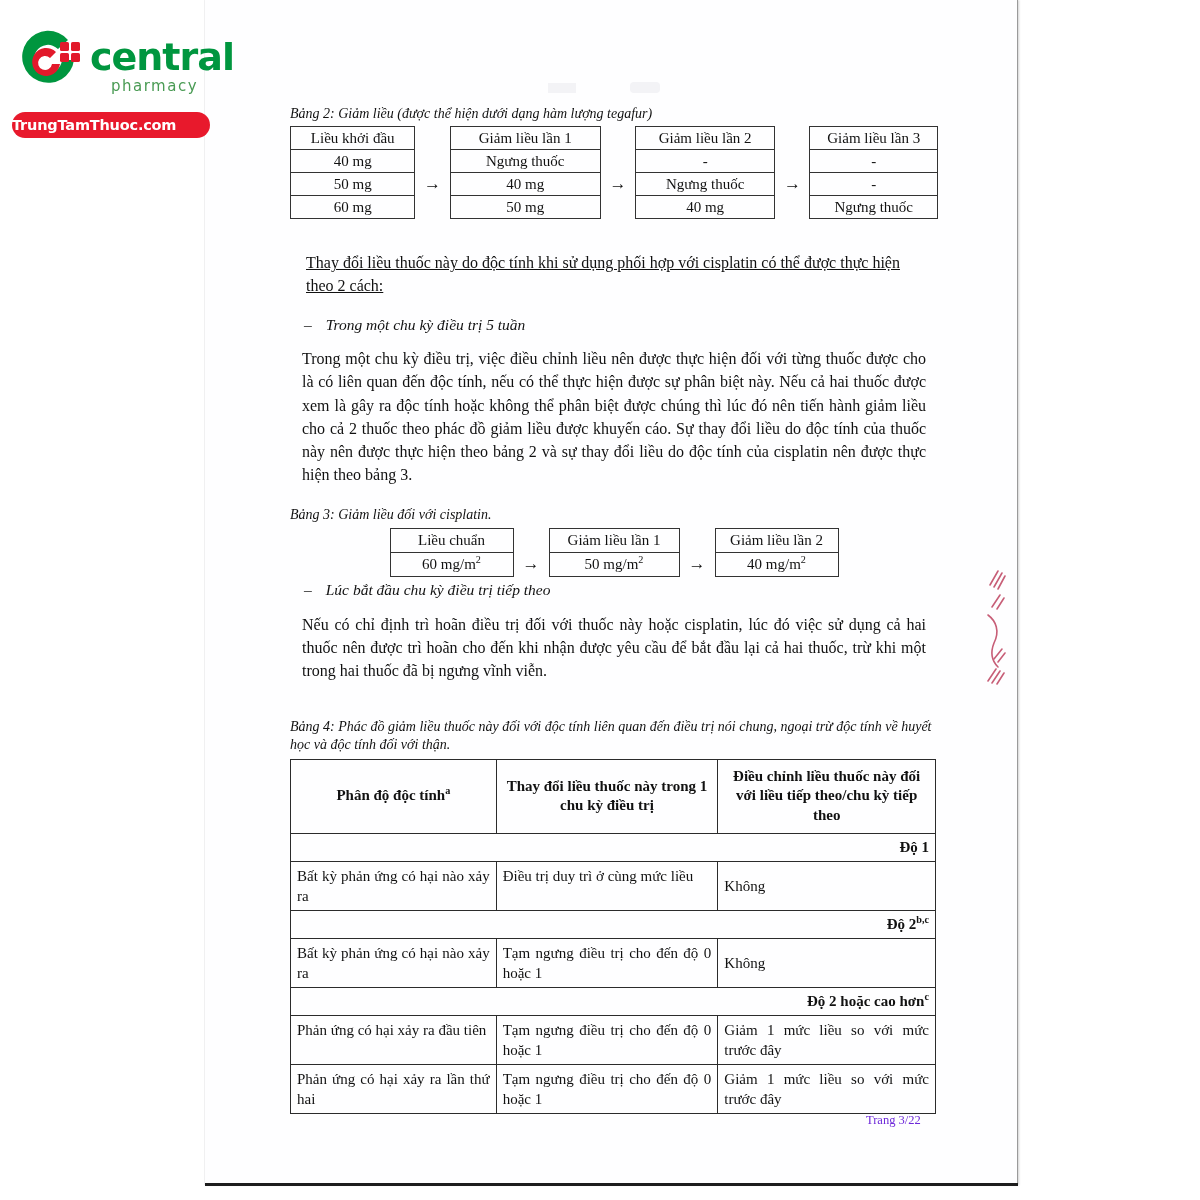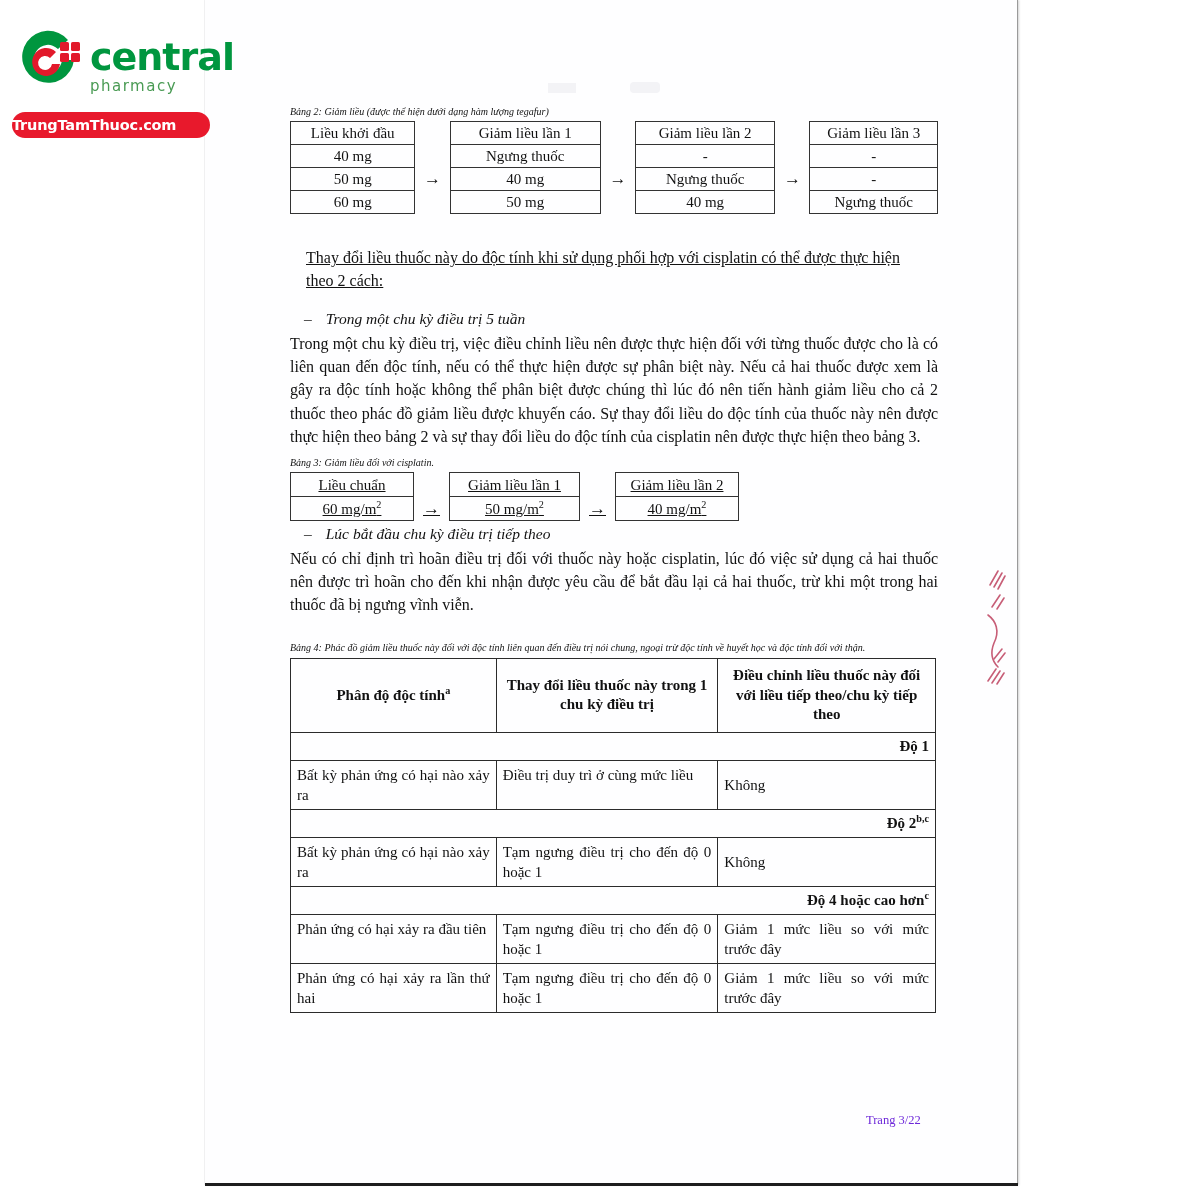--- a/index.html
+++ b/index.html
@@ -42,21 +42,21 @@
   .logo-mark { position: absolute; left: 4px; top: 4px; width: 68px; height: 68px; }
   .logo-text { position: absolute; left: 78px; top: 16px; }
   .logo-central {
     font-family: "DejaVu Sans", sans-serif;
     font-weight: 700; font-size: 38px; color: #00963f;
     letter-spacing: -1px; line-height: 1;
   }
   .logo-pharmacy {
     font-family: "DejaVu Sans", sans-serif;
     font-weight: 400; font-size: 15px; color: #4a9b54;
-    letter-spacing: 1.5px; margin-top: 3px; line-height: 1;
+    letter-spacing: 1.5px; margin-top: 3px; line-height: 1; margin-left: 21px;
   }
   .logo-banner {
     position: absolute; left: 12px; top: 112px;
     width: 198px; height: 26px; border-radius: 13px;
     background: #e8192c;
     display: flex; align-items: center; 
   }
   .logo-banner span {
     font-family: "DejaVu Sans", sans-serif;
     font-weight: 700; font-size: 14.5px; color: #ffffff;
@@ -64,27 +64,27 @@
   }
 
   
   .doc {
     position: absolute;
     left: 290px; top: 105px;
     width: 648px;
     color: #111111;
   }
   .cap {
-    font-style: italic; font-size: 10px;
+    font-style: italic; font-size: 14px;
     margin: 0 0 3px 0; line-height: 1.3;
   }
   .para {
     font-size: 16px; line-height: 1.45;
     text-align: justify; text-justify: inter-word;
-    margin: 0;
+    margin: 12px;
   }
   .head-uline {
     font-size: 16px; line-height: 1.45;
     text-decoration: underline; margin: 16px;
   }
   .bullet {
     font-size: 15.5px; font-style: italic;
     margin: 2px 0 2px 0; padding-left: 14px;
     line-height: 1.4;
   }
@@ -104,21 +104,21 @@
     border: none; width: 36px;
     font-size: 17px; color: #111;
   }
   .t2 { width: 648px; }
   .t2 td, .t2 th { height: 23px; }
   .t2 .c1 { width: 133px; }
   .t2 .c2 { width: 160px; }
   .t2 .c3 { width: 148px; }
   .t2 .c4 { width: 135px; }
 
-  .t3-wrap { display: flex; justify-content: flex-start; text-decoration: underline; }
+  .t3-wrap { display: flex; justify-content: center; }
   .t3 { }
   .t3 td, .t3 th { height: 24px; }
   .t3 .c1 { width: 123px; }
   .t3 .c2 { width: 130px; }
   .t3 .c3 { width: 123px; }
 
   sup { font-size: 0.68em; vertical-align: super; line-height: 0; }
 
   
   .t4 {
@@ -313,21 +313,21 @@
         <tr>
           <td class="grade" colspan="3"><span>Độ 2</span><sup>b,c</sup></td>
         </tr>
         <tr>
           <td class="cell">Bất kỳ phản ứng có hại nào xảy ra</td>
           <td class="cell">Tạm ngưng điều trị cho đến độ 0 hoặc 1</td>
           <td class="cell cell-mid">Không</td>
         </tr>
 
         <tr>
-          <td class="grade" colspan="3"><span>Độ 4 hoặc cao hơn</span><sup>c</sup></td>
+          <td class="grade" colspan="3"><span>Độ 2 hoặc cao hơn</span><sup>c</sup></td>
         </tr>
         <tr>
           <td class="cell">Phản ứng có hại xảy ra đầu tiên</td>
           <td class="cell">Tạm ngưng điều trị cho đến độ 0 hoặc 1</td>
           <td class="cell">Giảm 1 mức liều so với mức trước đây</td>
         </tr>
         <tr>
           <td class="cell">Phản ứng có hại xảy ra lần thứ hai</td>
           <td class="cell">Tạm ngưng điều trị cho đến độ 0 hoặc 1</td>
           <td class="cell">Giảm 1 mức liều so với mức trước đây</td>

